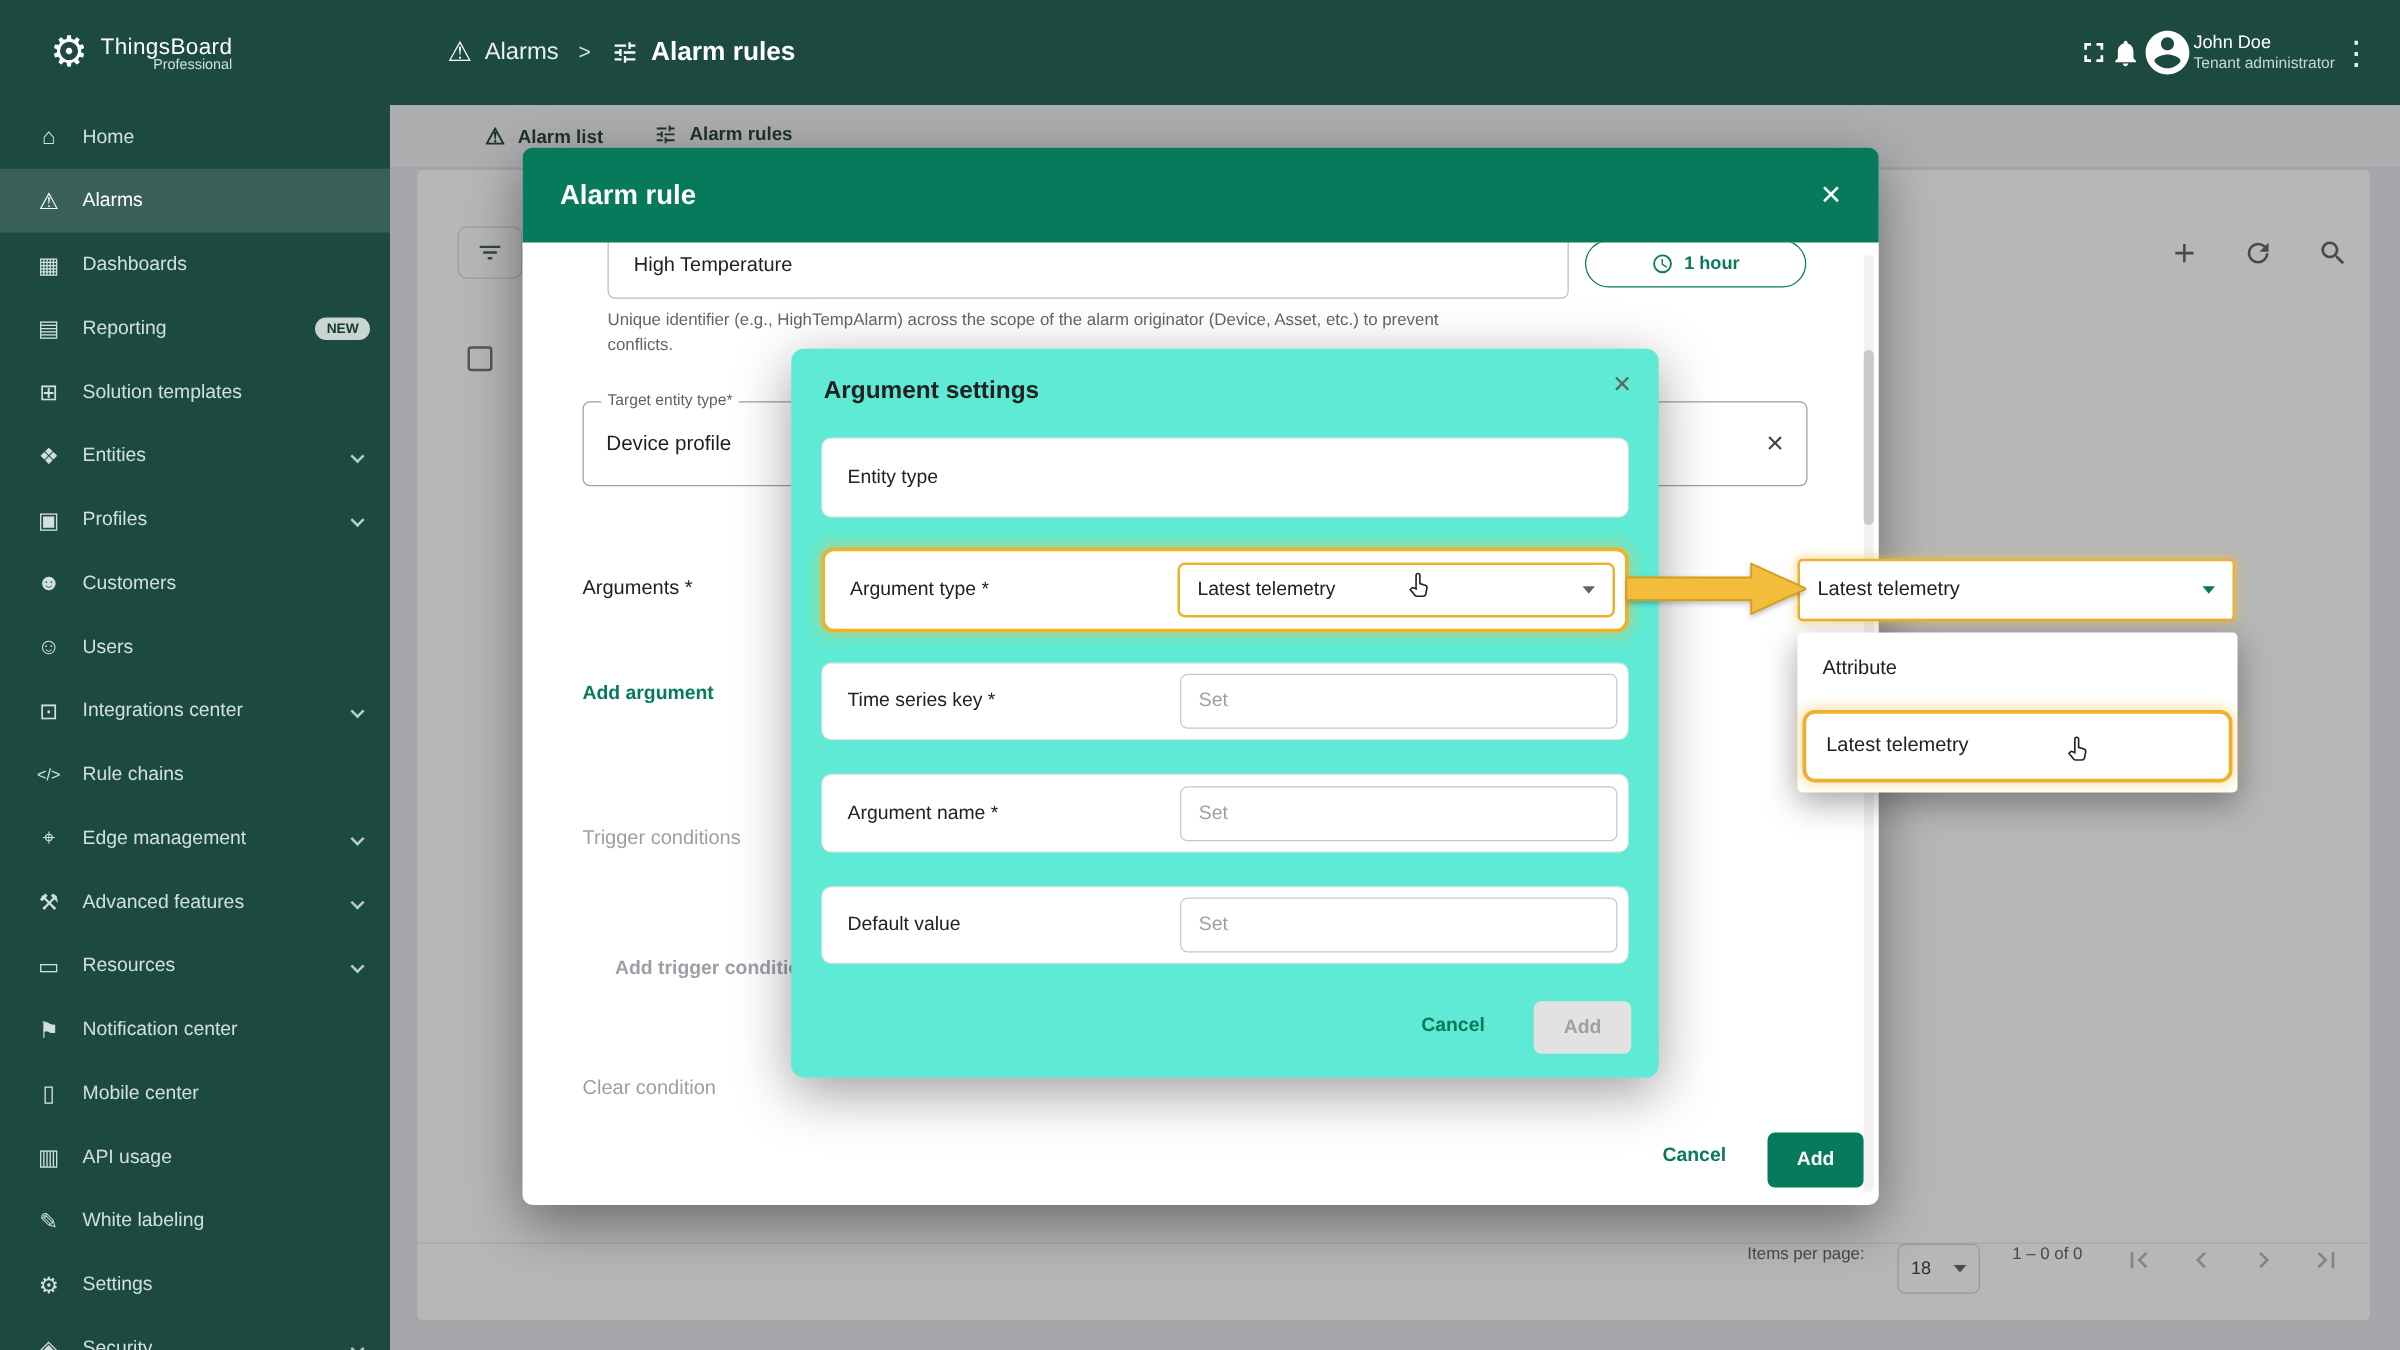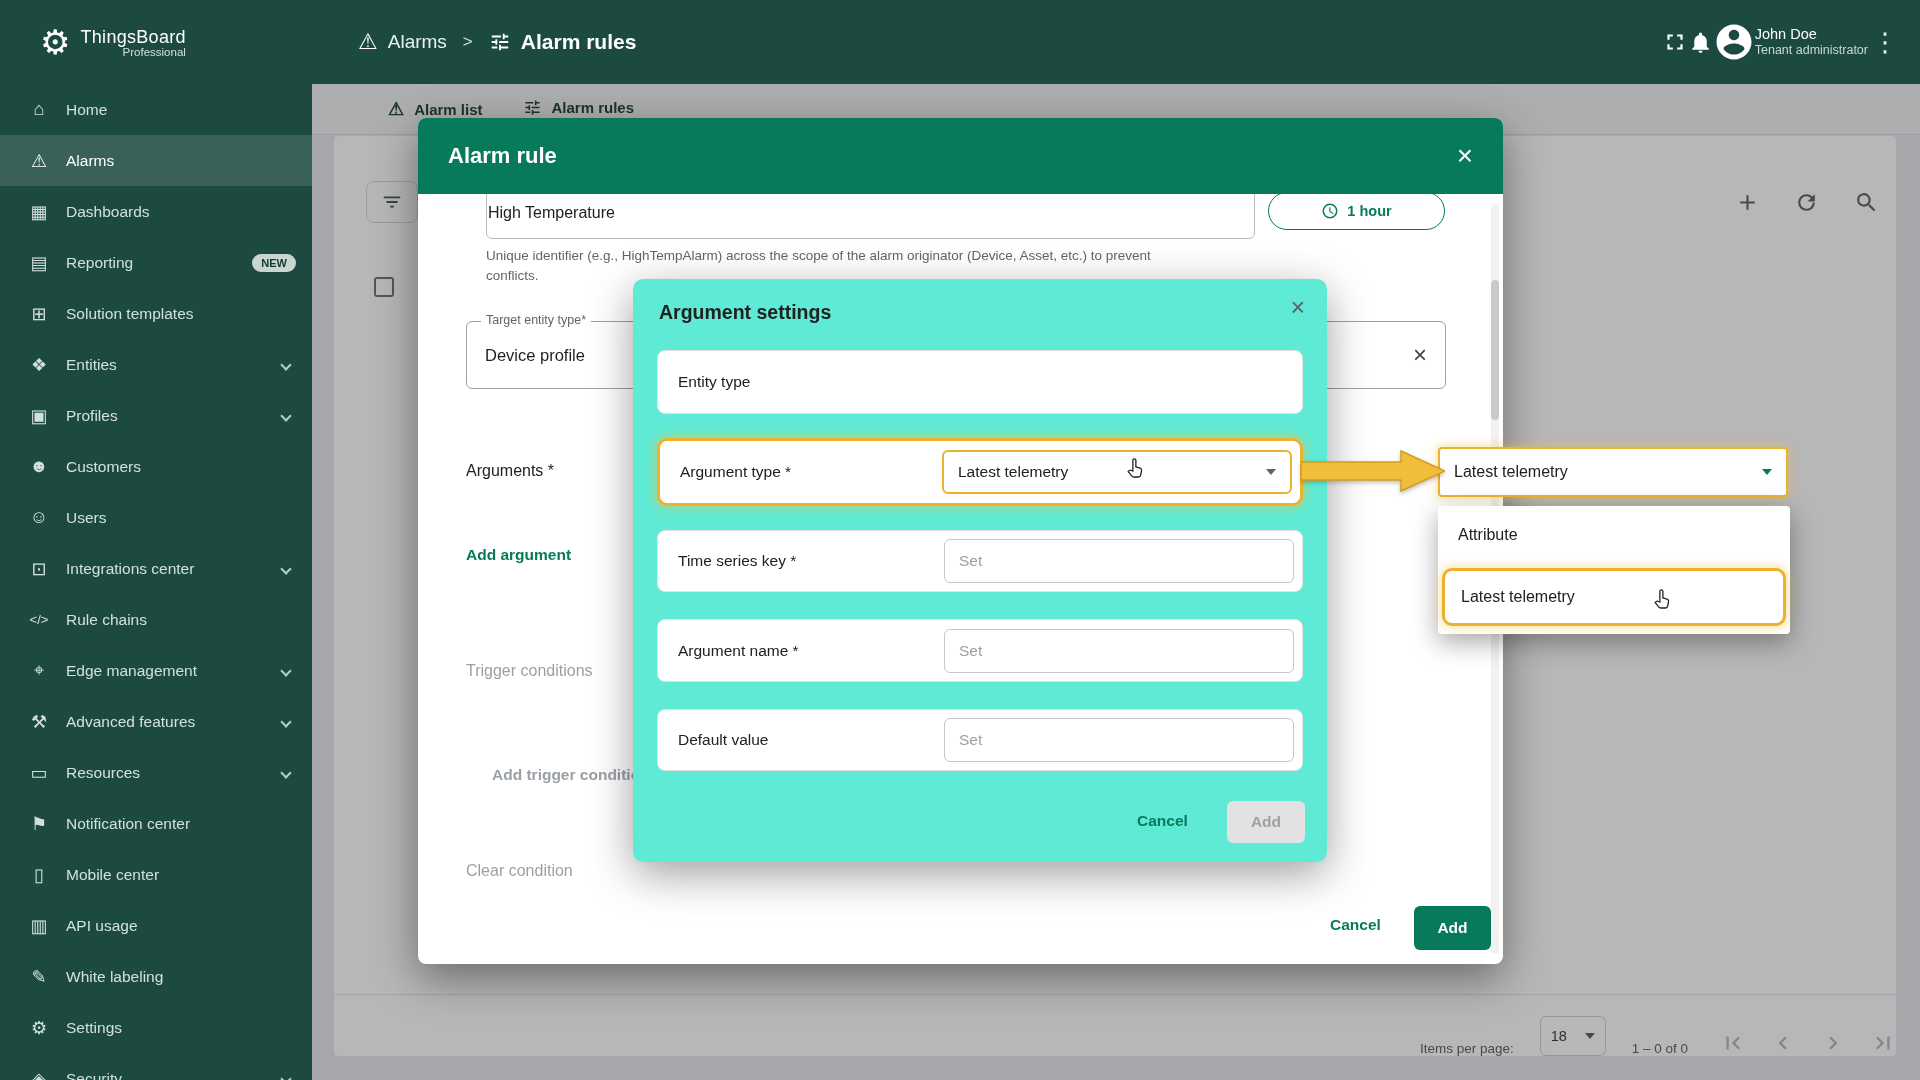--- a/index.html
+++ b/index.html
@@ -49,41 +49,41 @@
   .tab svg{width:19px;height:19px;}
   .tab.active{border-bottom:3px solid #087a5c;}
   .table-card{position:absolute;left:22px;right:24px;top:52px;bottom:24px;background:#fff;border-radius:4px;}
   .filter-btn{position:absolute;left:32px;top:45px;width:52px;height:42px;border:1px solid #d5d7da;border-radius:8px;
               background:#fff;display:flex;align-items:center;justify-content:center;cursor:pointer;}
   .filter-btn svg{width:22px;height:22px;color:#4a5b55;}
   .tc-icon{position:absolute;top:54px;cursor:pointer;}
   .tc-icon svg{width:25px;height:25px;}
   .checkbox{position:absolute;left:40px;top:141px;width:20px;height:20px;border:2px solid #757575;border-radius:3px;cursor:pointer;}
   .card-footer{position:absolute;left:0;right:0;bottom:0;height:62px;border-top:1px solid #e4e6e8;
-               display:flex;align-items:flex-end;justify-content:flex-end;gap:26px;
+               display:flex;align-items:flex-start;justify-content:flex-end;gap:26px;padding-right:22px;
                font-size:13.5px;color:#5f6368;}
   .ipp-select{display:flex;align-items:center;justify-content:space-between;width:66px;height:40px;
               border:1px solid #cfd2d6;border-radius:6px;padding:0 10px;font-size:14.5px;color:#3c4043;cursor:pointer;}
   .caret{width:0;height:0;border-left:5px solid transparent;border-right:5px solid transparent;border-top:6px solid #5f6368;}
   .pager{display:flex;align-items:center;gap:24px;margin-left:6px;}
   .pager svg{width:26px;height:26px;}
 
   
   .dim{position:absolute;left:312px;top:84px;right:0;bottom:0;background:rgba(18,18,18,.30);z-index:4;}
 
   
   .modal{position:absolute;left:418px;top:118px;width:1085px;height:846px;background:#fff;border-radius:8px;
          box-shadow:0 14px 44px rgba(0,0,0,.42);z-index:10;}
   .modal-header{height:76px;background:#087a5c;border-radius:8px 8px 0 0;display:flex;align-items:center;
                 padding:0 30px;color:#fff;position:relative;z-index:2;}
   .modal-title{font-size:22px;font-weight:600;}
   .modal-close{margin-left:auto;font-size:28px;color:#fff;cursor:pointer;line-height:1;}
   .modal-body{position:absolute;top:76px;left:0;right:0;bottom:0;overflow:hidden;}
   .name-input{position:absolute;left:68px;top:-8px;width:769px;height:53px;border:1px solid #b9bcc0;border-radius:6px;
-              padding:0 1px;font-size:16px;color:#212121;font-family:"Liberation Sans",sans-serif;}
+              padding:0 20px;font-size:16px;color:#212121;font-family:"Liberation Sans",sans-serif;}
   .sched-chip{position:absolute;left:850px;top:-2px;width:177px;height:38px;border:1.5px solid #087a5c;border-radius:19px;
               display:flex;align-items:center;justify-content:center;gap:8px;color:#087a5c;font-size:14.5px;
               font-weight:700;background:#fff;cursor:pointer;}
   .sched-chip svg{width:18px;height:18px;}
   .hint{position:absolute;left:68px;top:52px;width:670px;font-size:13.5px;line-height:20px;color:#61666b;}
   .target-field{position:absolute;left:48px;top:127px;width:980px;height:68px;border:1px solid #9aa0a4;border-radius:6px;
                 display:flex;align-items:center;padding:0 18px;}
   .float-label{position:absolute;top:-9px;left:14px;background:#fff;padding:0 5px;font-size:12.5px;color:#5f6368;text-align:right;}
   .target-value{font-size:16.5px;color:#1f1f1f;}
   .clear-x{margin-left:auto;font-size:24px;color:#444;cursor:pointer;line-height:1;}

